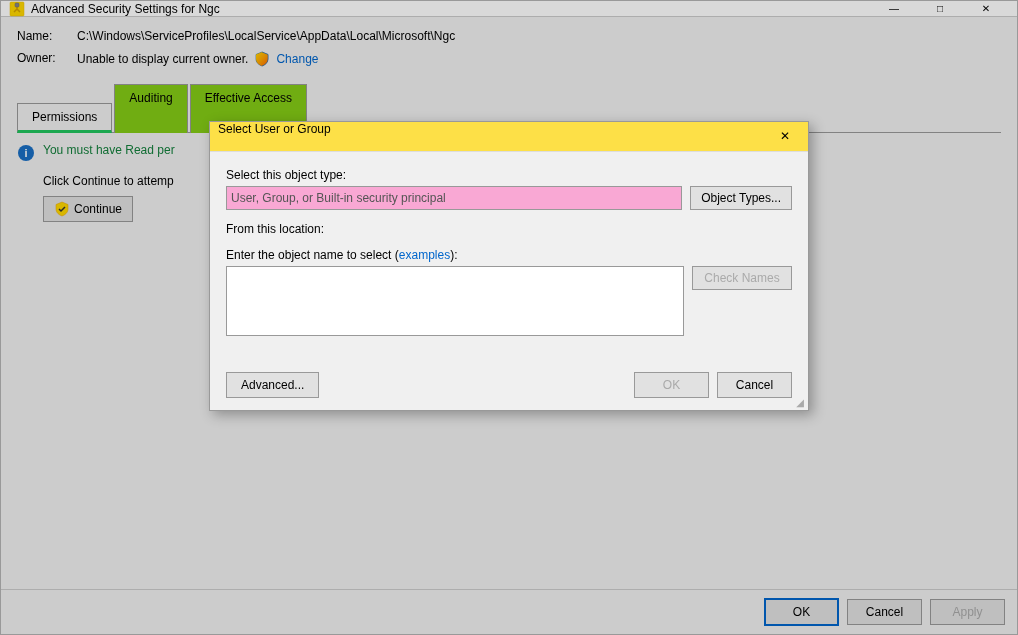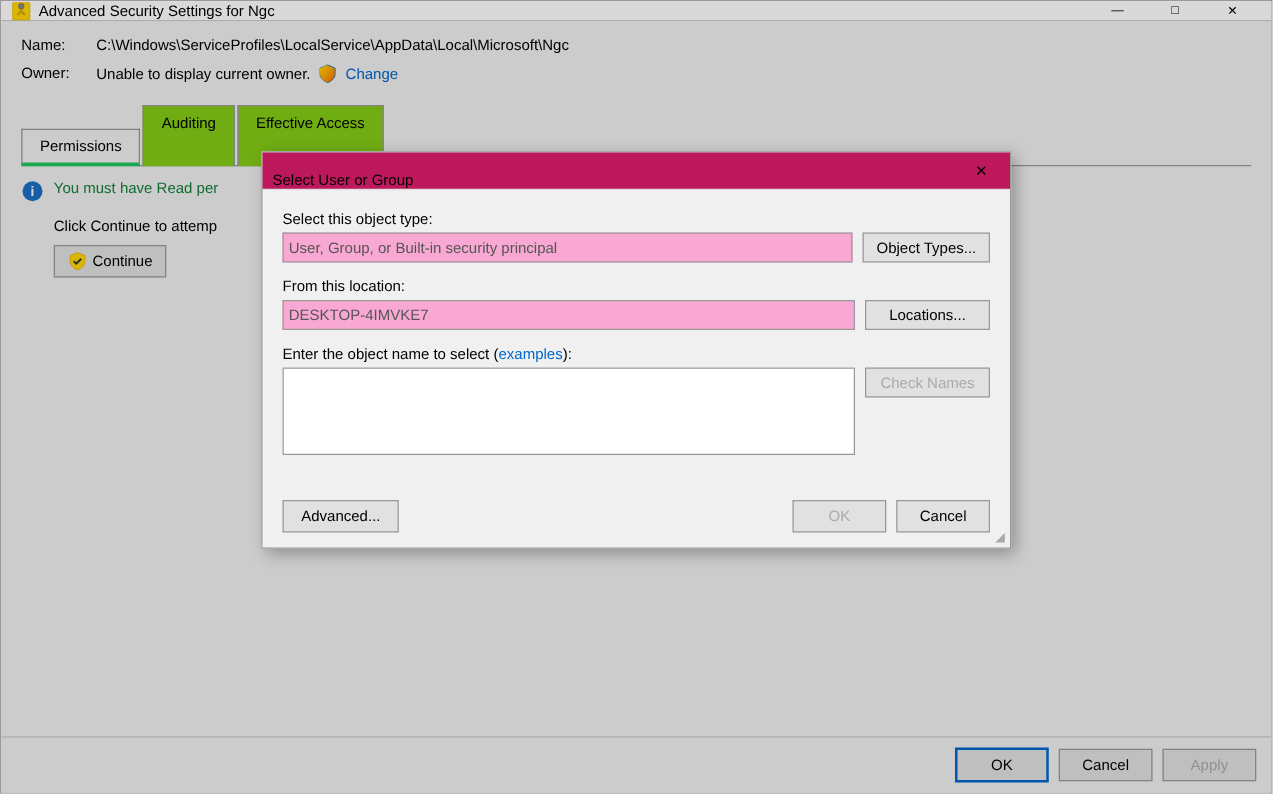--- a/index.html
+++ b/index.html
@@ -207,25 +207,25 @@
 
     
     .dialog {
       background: #f0f0f0;
       border: 1px solid #999;
       width: 600px;
       box-shadow: 4px 4px 12px rgba(0,0,0,0.3);
       position: relative;
     }
     .dialog-title-bar {
-      background: #be185d;
+      background: #fde047;
       border-bottom: 1px solid #ddd;
       height: 30px;
       display: flex;
-      align-items: flex-end;
+      align-items: flex-start;
       padding: 0 8px;
       gap: 40px;
     }
     .dialog-title-text {
       flex: 1;
       font-size: 12px;
       color: #000;
       font-weight: normal;
     }
     .dialog-close-btn {
@@ -419,24 +419,20 @@
         <div class="field-group">
           <span class="field-label">Select this object type:</span>
           <div class="field-row">
             <input class="text-input" type="text" readonly="" style="color: rgb(85, 85, 85);" value="User, Group, or Built-in security principal">
             <button class="side-btn">Object Types...</button>
           </div>
         </div>
 
         <div class="field-group">
           <span class="field-label">From this location:</span>
-          <div class="field-row">
-            <input class="text-input" type="text" readonly="" style="color: rgb(85, 85, 85);" value="DESKTOP-4IMVKE7">
-            <button class="side-btn">Locations...</button>
-          </div>
         </div>
 
         <div class="field-group">
           <span class="field-label">
             <span>Enter the object name to select</span>
             (<a class="examples-link">examples</a>)<span>:</span>
           </span>
           <div class="field-row" style="align-items: flex-start;">
             <textarea class="text-area" style=""></textarea>
             <button class="side-btn" disabled="" style="color:#aaa;margin-top:0;">Check Names</button>

